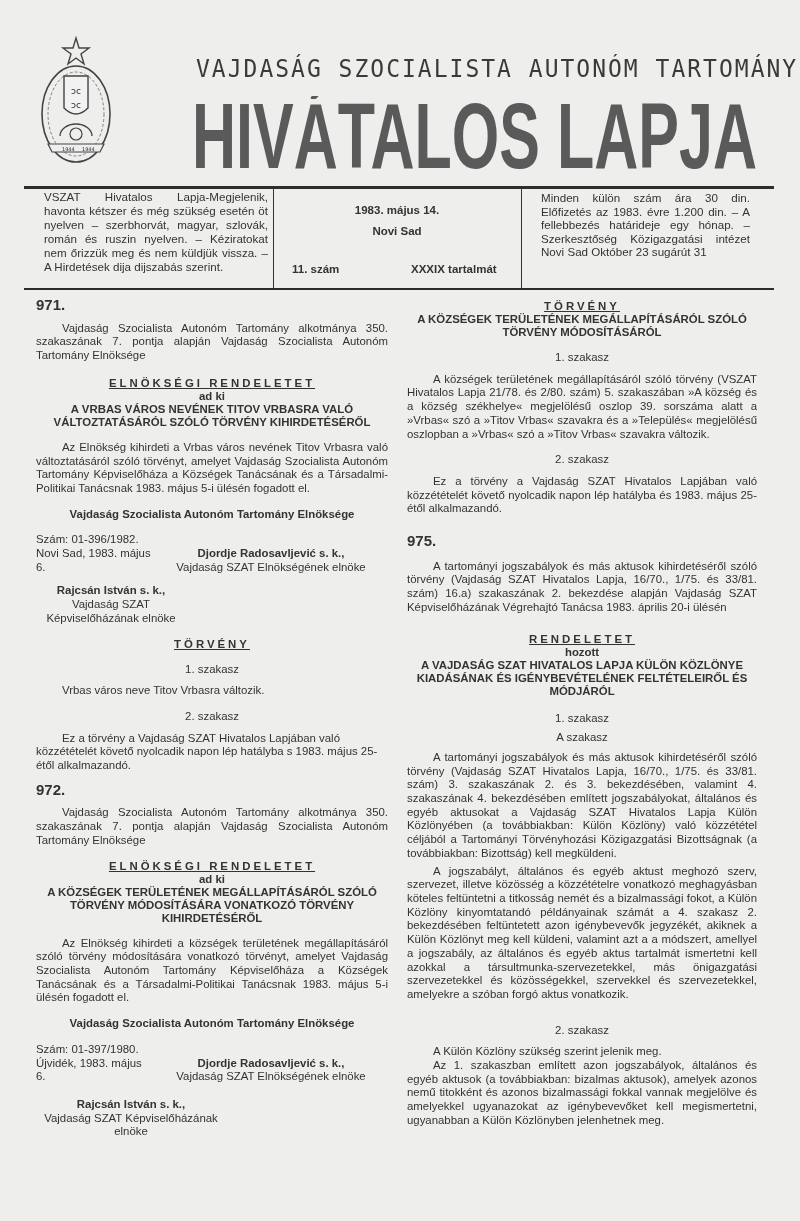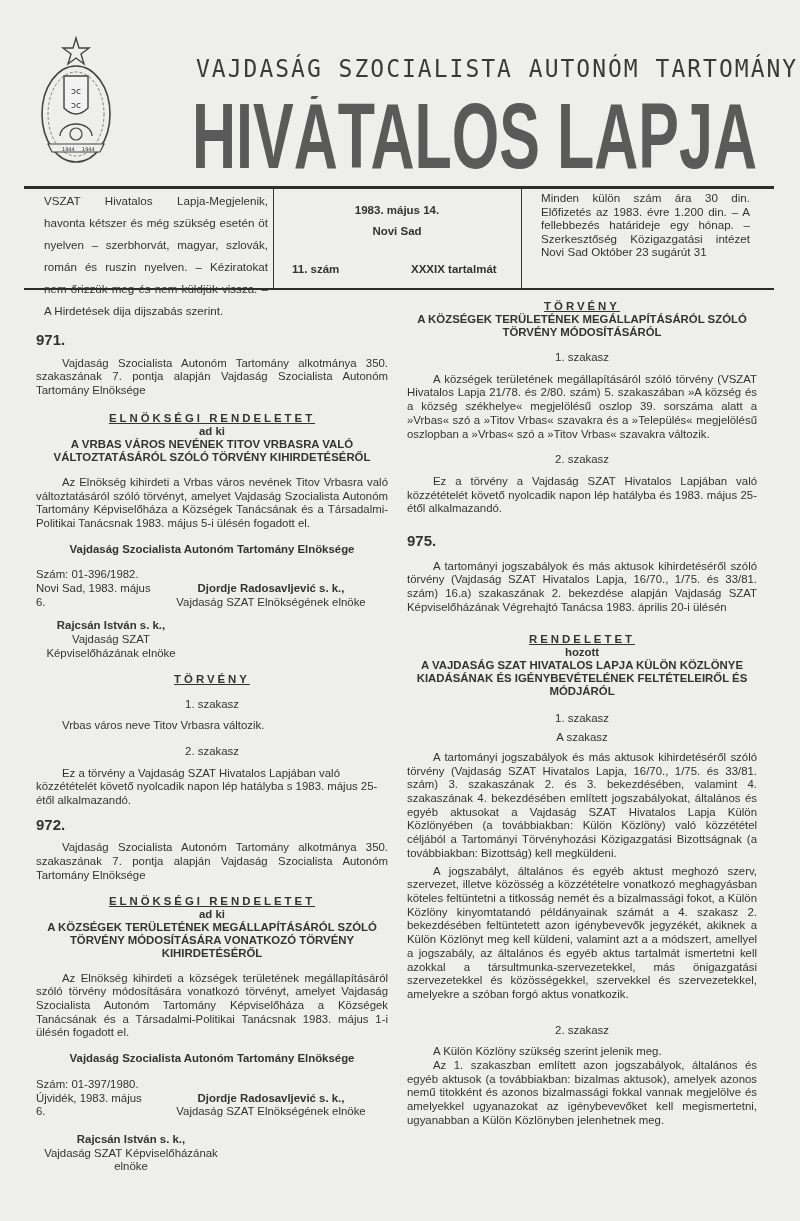--- a/index.html
+++ b/index.html
@@ -7,29 +7,29 @@
   .page{position:absolute;left:0;top:0;width:800px;height:1221px;}
   
   .emblem{position:absolute;left:38px;top:36px;width:76px;height:134px;}
   .supertitle{position:absolute;left:196px;top:56px;width:560px;font-family:"DejaVu Sans Mono",monospace;font-size:23px;letter-spacing:2px;color:#3a3a3a;white-space:nowrap;transform:scaleY(1.05);}
   .maintitle{position:absolute;left:192px;top:96px;width:565px;height:76px;}
   .maintitle svg{display:block;}
   .rule-top{position:absolute;left:24px;top:186px;width:750px;height:3px;background:#2d2d2d;}
   .rule-bottom{position:absolute;left:24px;top:288px;width:750px;height:2px;background:#2d2d2d;}
   .box-div1{position:absolute;left:273px;top:188px;width:1px;height:100px;background:#333;}
   .box-div2{position:absolute;left:521px;top:188px;width:1px;height:100px;background:#333;}
-  .info-left{position:absolute;left:44px;top:190px;width:224px;font-size:11.6px;line-height:22px;text-align:justify;color:#333;}
+  .info-left{position:absolute;left:44px;top:190px;width:224px;font-size:11.6px;line-height:14px;text-align:justify;color:#333;}
   .info-date{position:absolute;left:273px;top:204px;width:248px;text-align:center;font-size:11.5px;font-weight:bold;color:#333;}
   .info-place{position:absolute;left:273px;top:225px;width:248px;text-align:center;font-size:11.5px;font-weight:bold;color:#333;}
   .info-num{position:absolute;left:292px;top:263px;font-size:11.5px;font-weight:bold;color:#333;}
   .info-year{position:absolute;left:411px;top:263px;font-size:11.5px;font-weight:bold;color:#333;}
   .info-right{position:absolute;left:541px;top:191px;width:209px;font-size:11.6px;line-height:13.6px;text-align:justify;color:#333;}
   
   .col{position:absolute;font-size:11.4px;line-height:13.7px;color:#333;}
-  .col-left{left:36px;top:298px;width:352px;margin-top:35px;}
+  .col-left{left:36px;top:298px;width:352px;}
   .col-right{left:407px;top:300px;width:350px;}
   .num{font-size:15px;font-weight:bold;margin:0;}
   p{margin:0;}
   .j{text-align:justify;}
   .ind{text-indent:26px;}
   .c{text-align:center;}
   .b{font-weight:bold;}
   .sp{letter-spacing:3px;text-decoration:underline;}
   .h{font-weight:bold;text-align:center;line-height:13px;}
   .gap4{height:4px;} .gap6{height:6px;} .gap8{height:8px;} .gap10{height:10px;} .gap12{height:12px;} .gap14{height:14px;} .gap18{height:18px;} .gap22{height:22px;}
@@ -124,21 +124,21 @@
     <div class="gap10"></div>
 
     <p class="num">972.</p>
     <div class="gap10"></div>
     <p class="j ind">Vajdaság Szocialista Autonóm Tartomány alkotmánya 350. szakaszának 7. pontja alapján Vajdaság Szocialista Autonóm Tartomány Elnöksége</p>
     <div class="gap12"></div>
     <p class="h sp">ELNÖKSÉGI RENDELETET</p>
     <p class="h">ad ki</p>
     <p class="h">A KÖZSÉGEK TERÜLETÉNEK MEGÁLLAPÍTÁSÁRÓL SZÓLÓ TÖRVÉNY MÓDOSÍTÁSÁRA VONATKOZÓ TÖRVÉNY KIHIRDETÉSÉRŐL</p>
     <div class="gap12"></div>
-    <p class="j ind">Az Elnökség kihirdeti a községek területének megállapításáról szóló törvény módosítására vonatkozó törvényt, amelyet Vajdaság Szocialista Autonóm Tartomány Képviselőháza a Községek Tanácsának és a Társadalmi-Politikai Tanácsnak 1983. május 1-i ülésén fogadott el.</p>
+    <p class="j ind">Az Elnökség kihirdeti a községek területének megállapításáról szóló törvény módosítására vonatkozó törvényt, amelyet Vajdaság Szocialista Autonóm Tartomány Képviselőháza a Községek Tanácsának és a Társadalmi-Politikai Tanácsnak 1983. május 5-i ülésén fogadott el.</p>
     <div class="gap12"></div>
     <p class="c b">Vajdaság Szocialista Autonóm Tartomány Elnöksége</p>
     <div class="gap12"></div>
     <div class="sign">
       <div class="l">
         <p>Szám: 01-397/1980.</p>
         <p>Újvidék, 1983. május 6.</p>
       </div>
       <div class="r">
         <p class="b">Djordje Radosavljević s. k.,</p>

